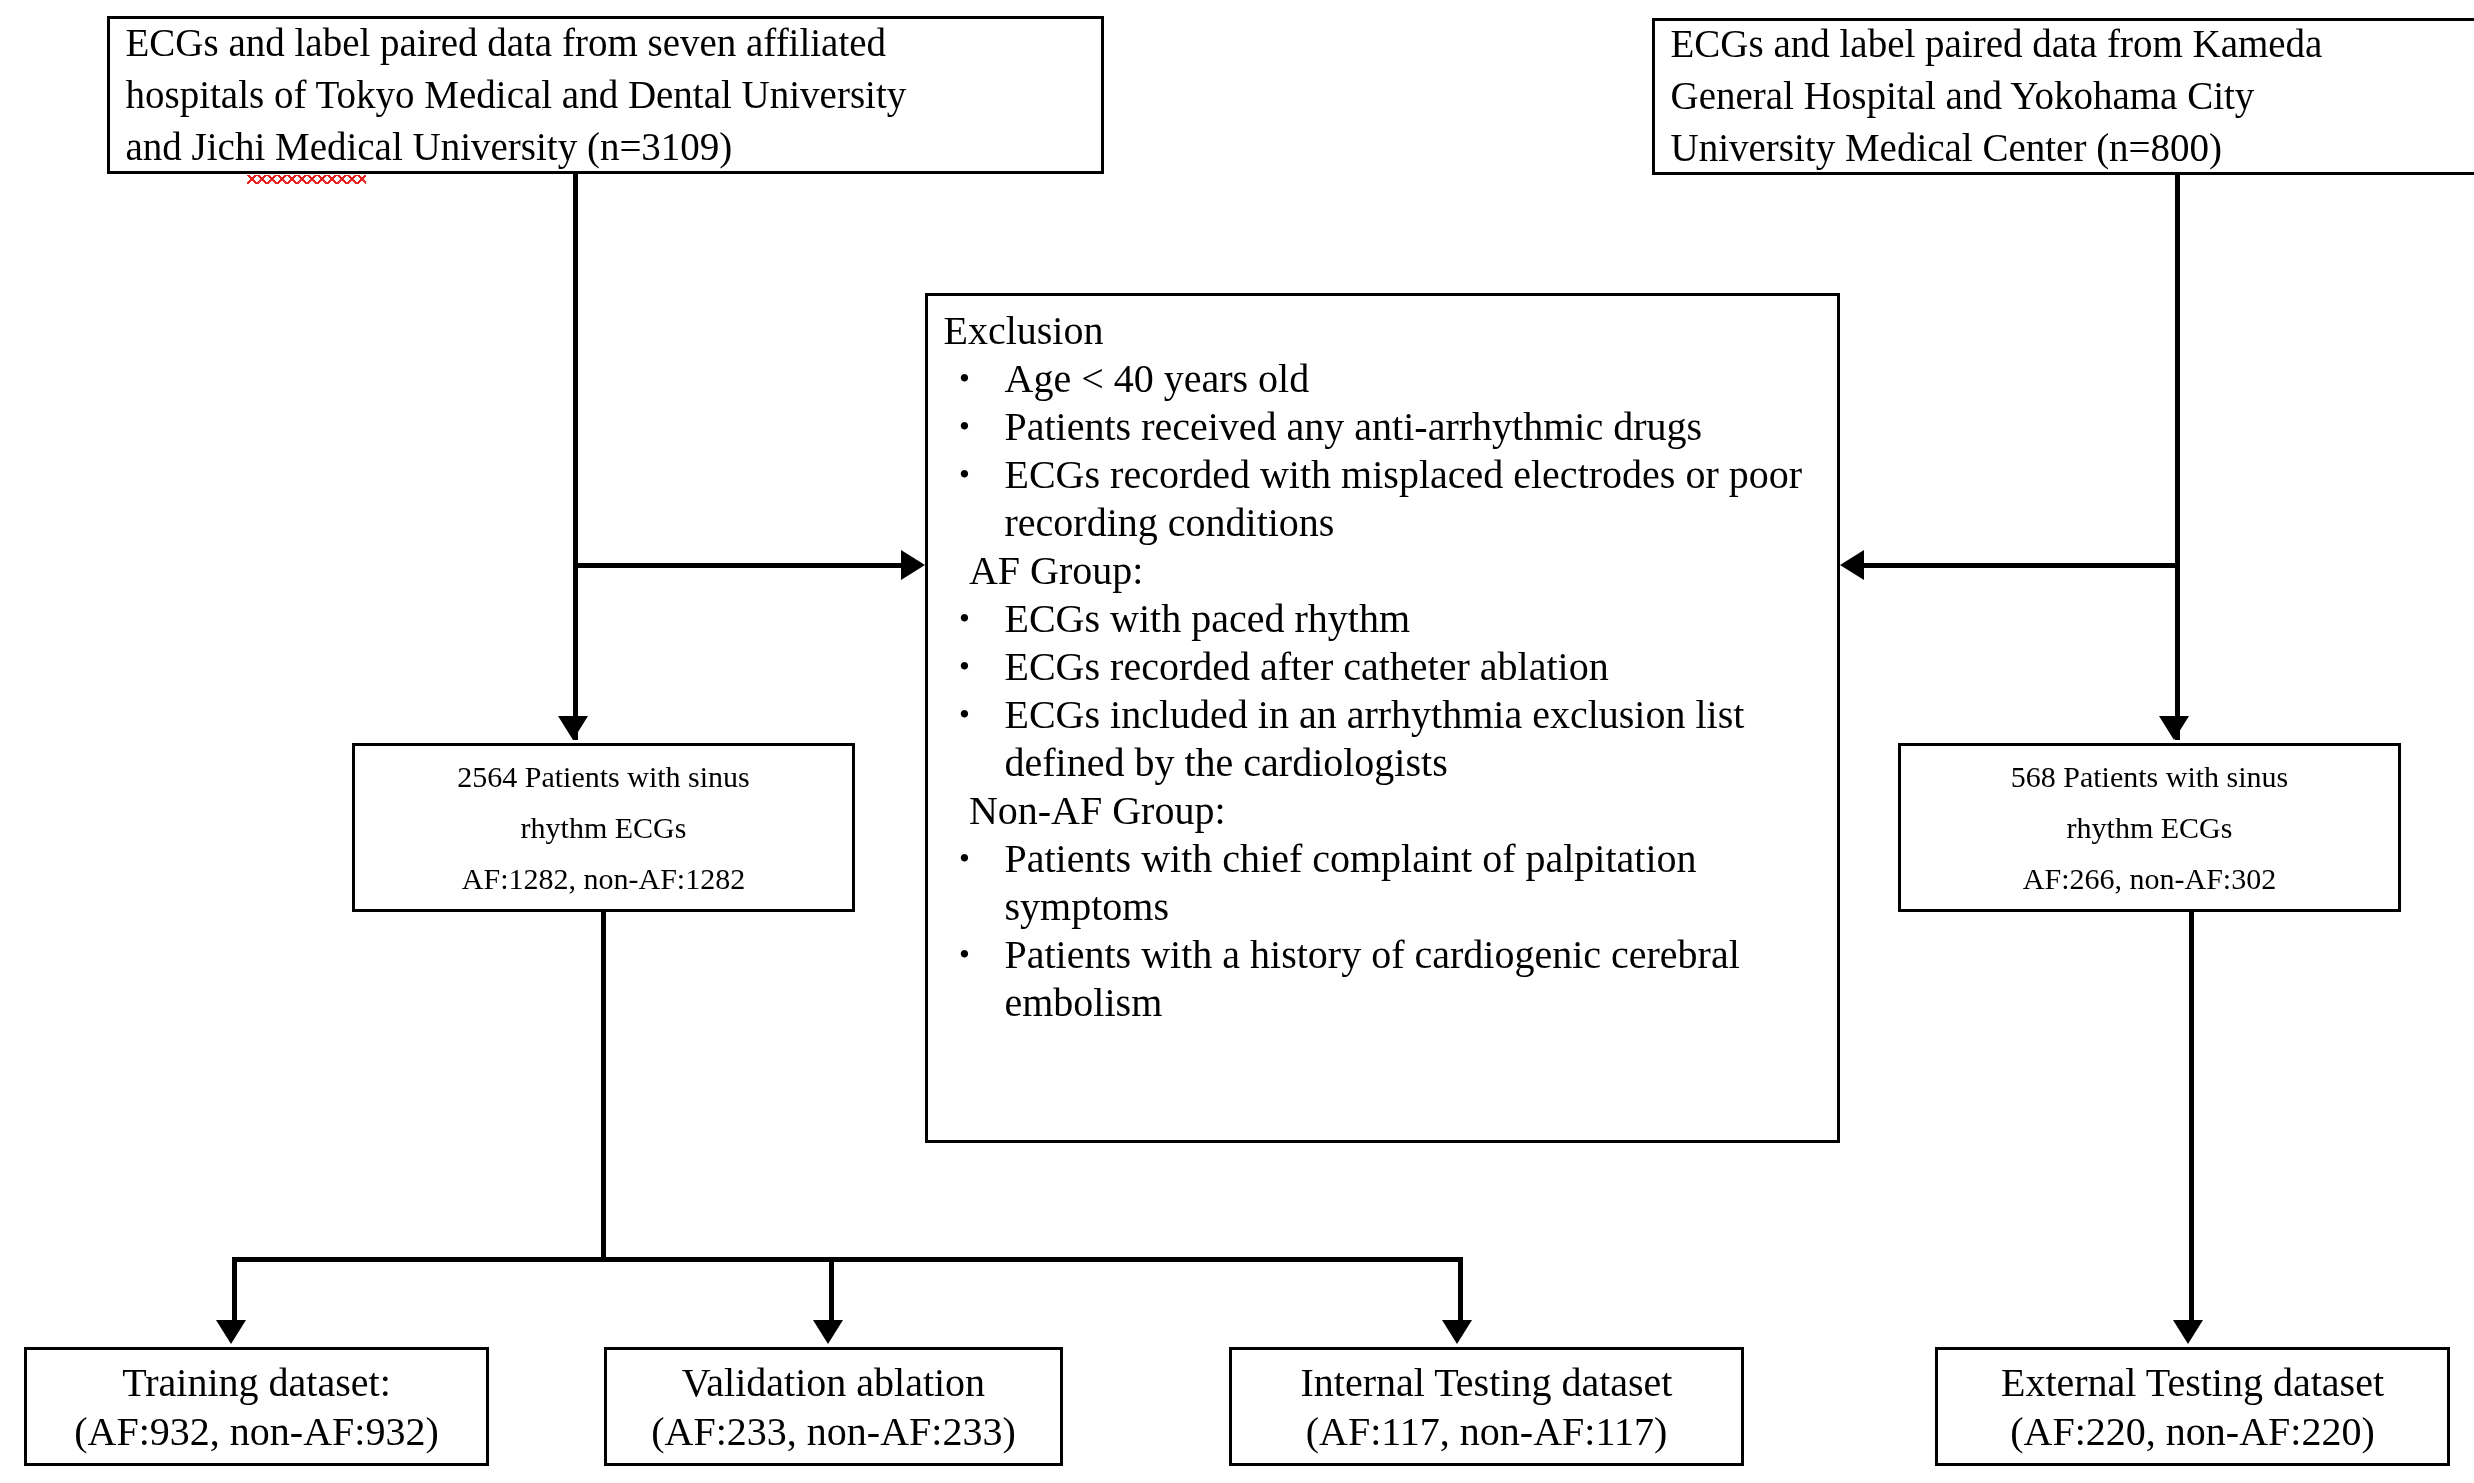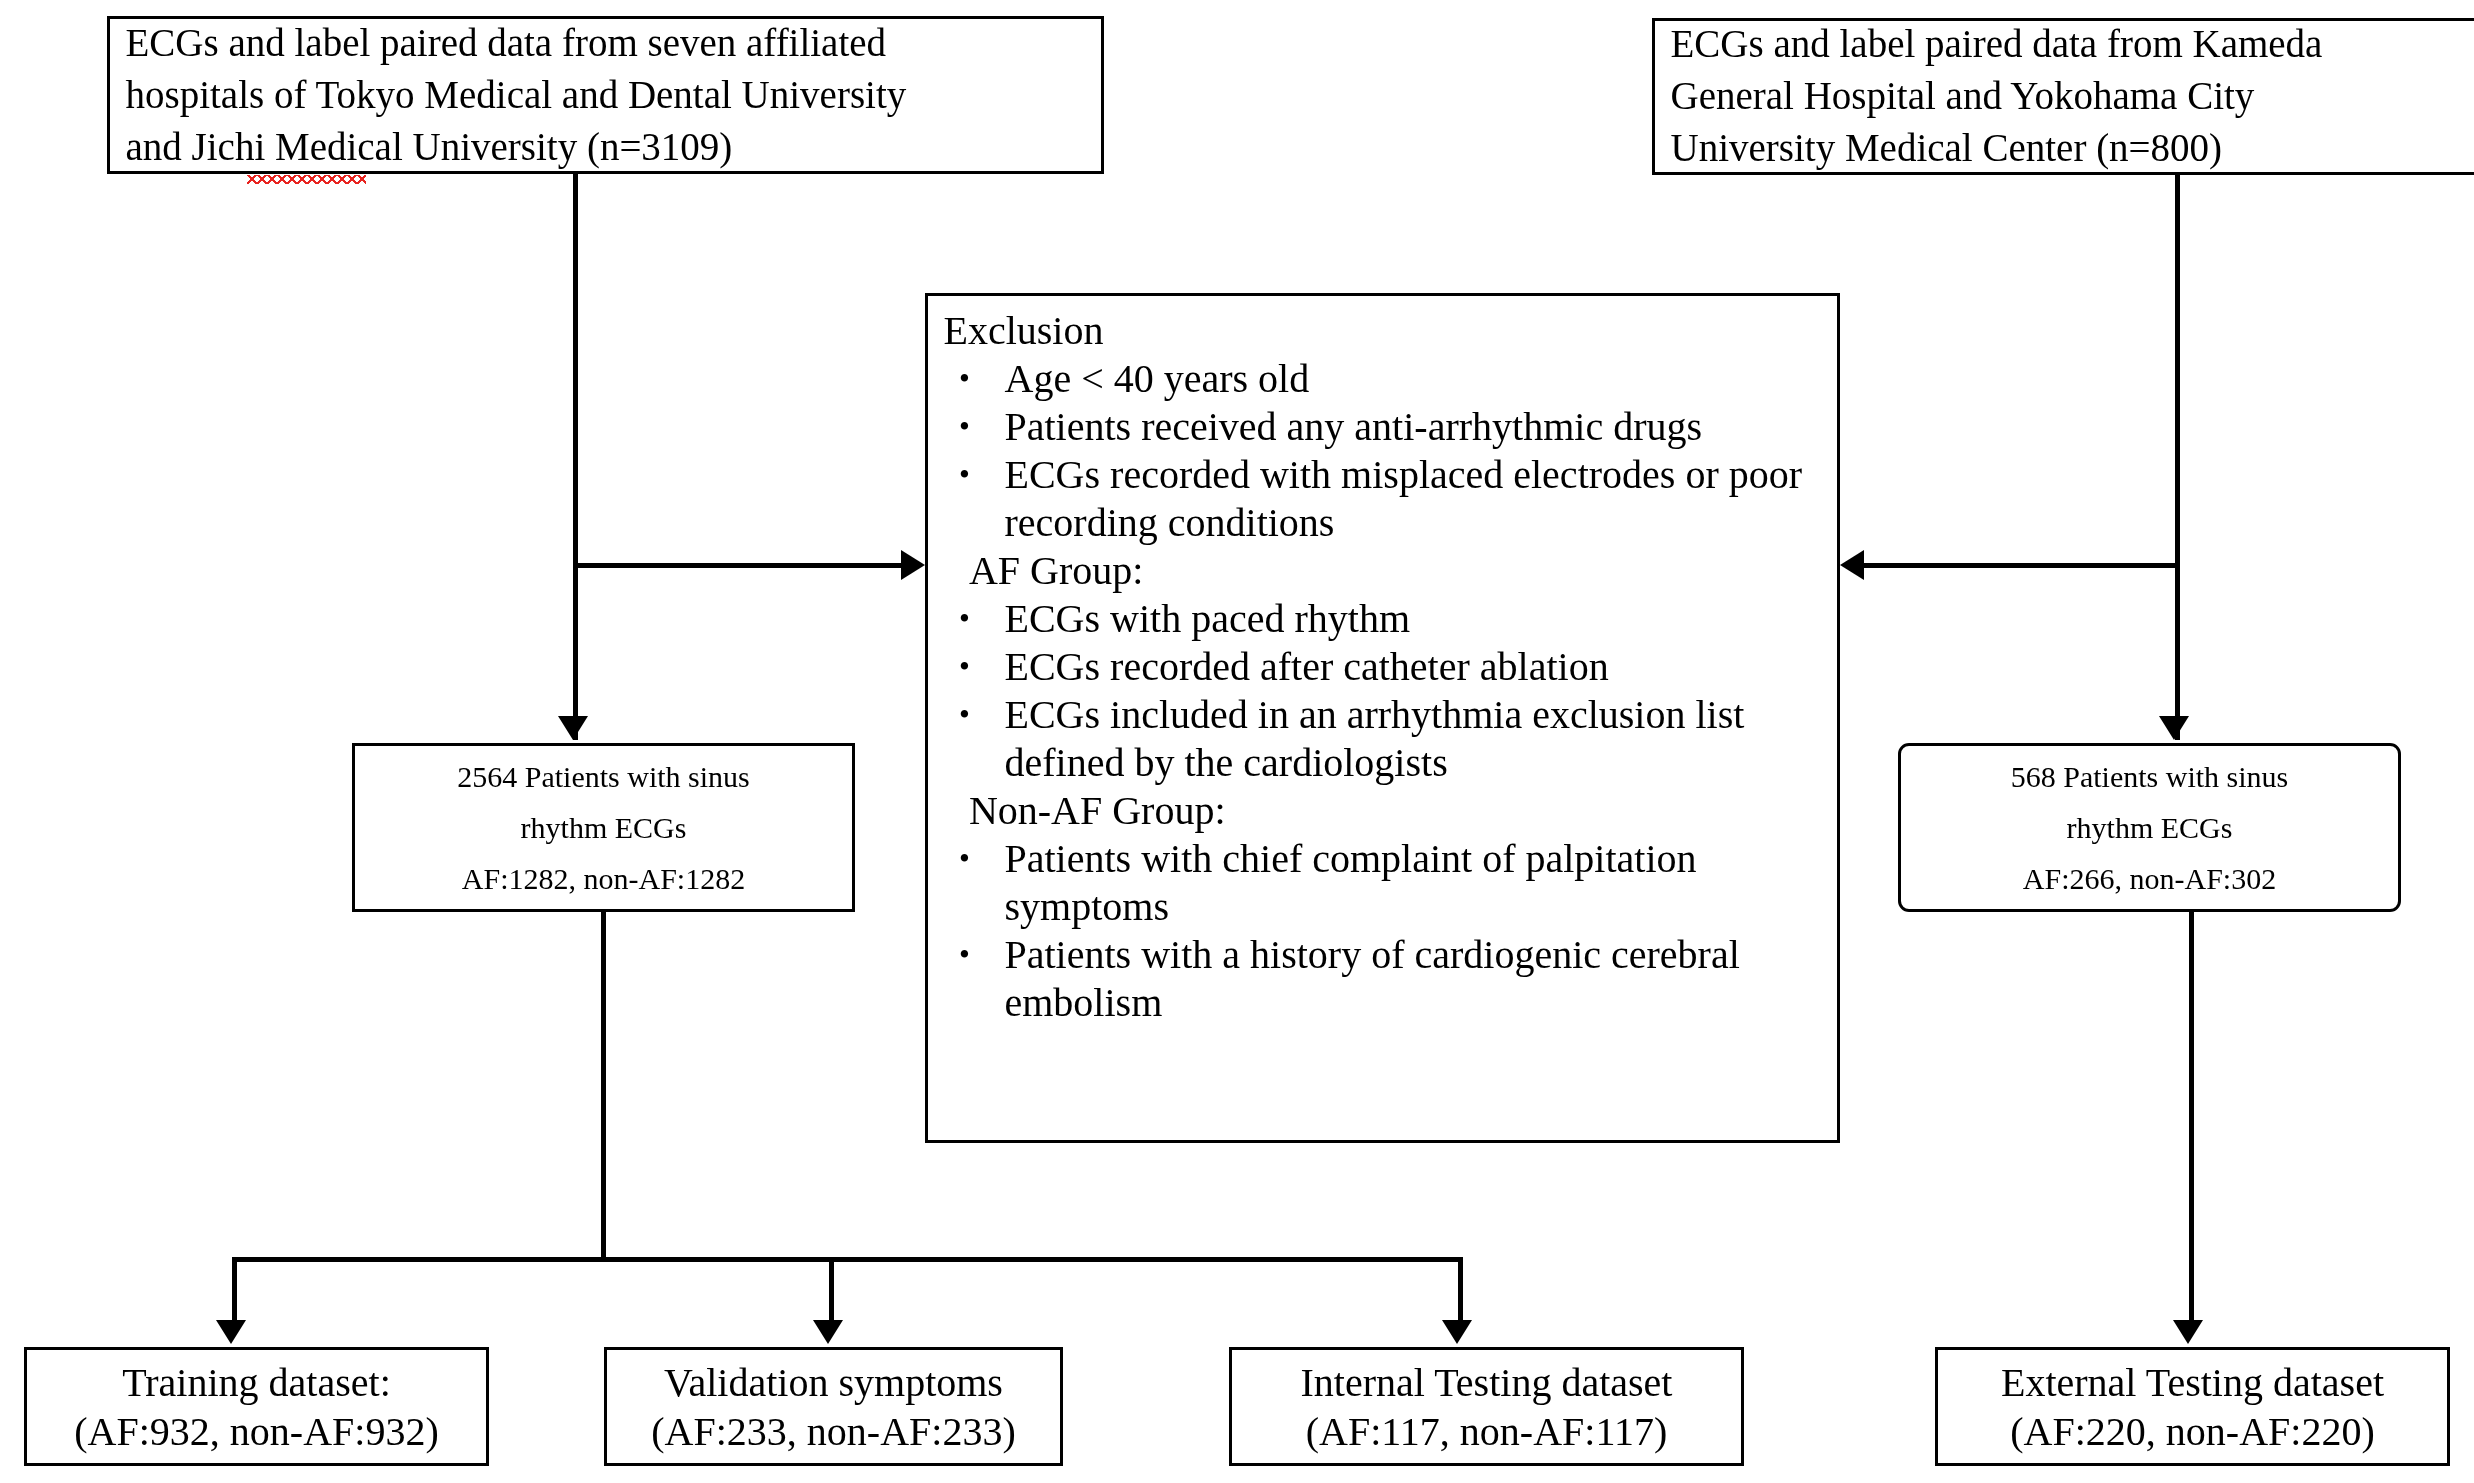--- a/index.html
+++ b/index.html
@@ -15,21 +15,21 @@
 
   .line-txt{display:block;white-space:nowrap;}
 
   
   #box-src-left{left:107px;top:15.5px;width:997px;height:158px;border-width:3.5px;}
   #box-src-right{left:1652px;top:17.7px;width:924px;height:157px;border-width:3.5px;}
   #box-src-left .inner, #box-src-right .inner{font-size:39px;line-height:52px;}
 
   
   #box-cohort-left{left:352px;top:743px;width:503px;height:169px;border-width:3.5px;}
-  #box-cohort-right{left:1898px;top:743px;width:503px;height:169px;border-width:3.5px;border-radius:11px;}
+  #box-cohort-right{left:1898px;top:743px;width:503px;height:169px;border-width:3.5px;}
   #box-cohort-left .inner,#box-cohort-right .inner{font-size:30px;line-height:51px;}
 
   
   #box-exclusion{left:925px;top:277px;width:915px;height:850px;border-width:3.5px;
                  align-items:flex-start;margin-top:16px;}
   #box-exclusion .inner{padding:11.3px 12.7px 7px 15.5px;font-size:40px;line-height:48px;}
   #box-exclusion .head{display:block;margin:0 0 0 0;}
   #box-exclusion .grouphead{display:block;margin-left:25.4px;}
   #box-exclusion ul{list-style:none;margin:0;padding:0;}
   #box-exclusion li{position:relative;padding-left:61px;margin:0;}
@@ -169,21 +169,21 @@
   </div>
 
   <div class="box box-ds" id="box-ds-0">
     <div class="inner t-center">
       <span class="line-txt">Training dataset:</span>
       <span class="line-txt">(AF:932, non-AF:932)</span>
     </div>
   </div>
   <div class="box box-ds" id="box-ds-1">
     <div class="inner t-center">
-      <span class="line-txt">Validation symptoms</span>
+      <span class="line-txt">Validation ablation</span>
       <span class="line-txt">(AF:233, non-AF:233)</span>
     </div>
   </div>
   <div class="box box-ds" id="box-ds-2">
     <div class="inner t-center">
       <span class="line-txt">Internal Testing dataset</span>
       <span class="line-txt">(AF:117,  non-AF:117)</span>
     </div>
   </div>
   <div class="box box-ds" id="box-ds-3">

